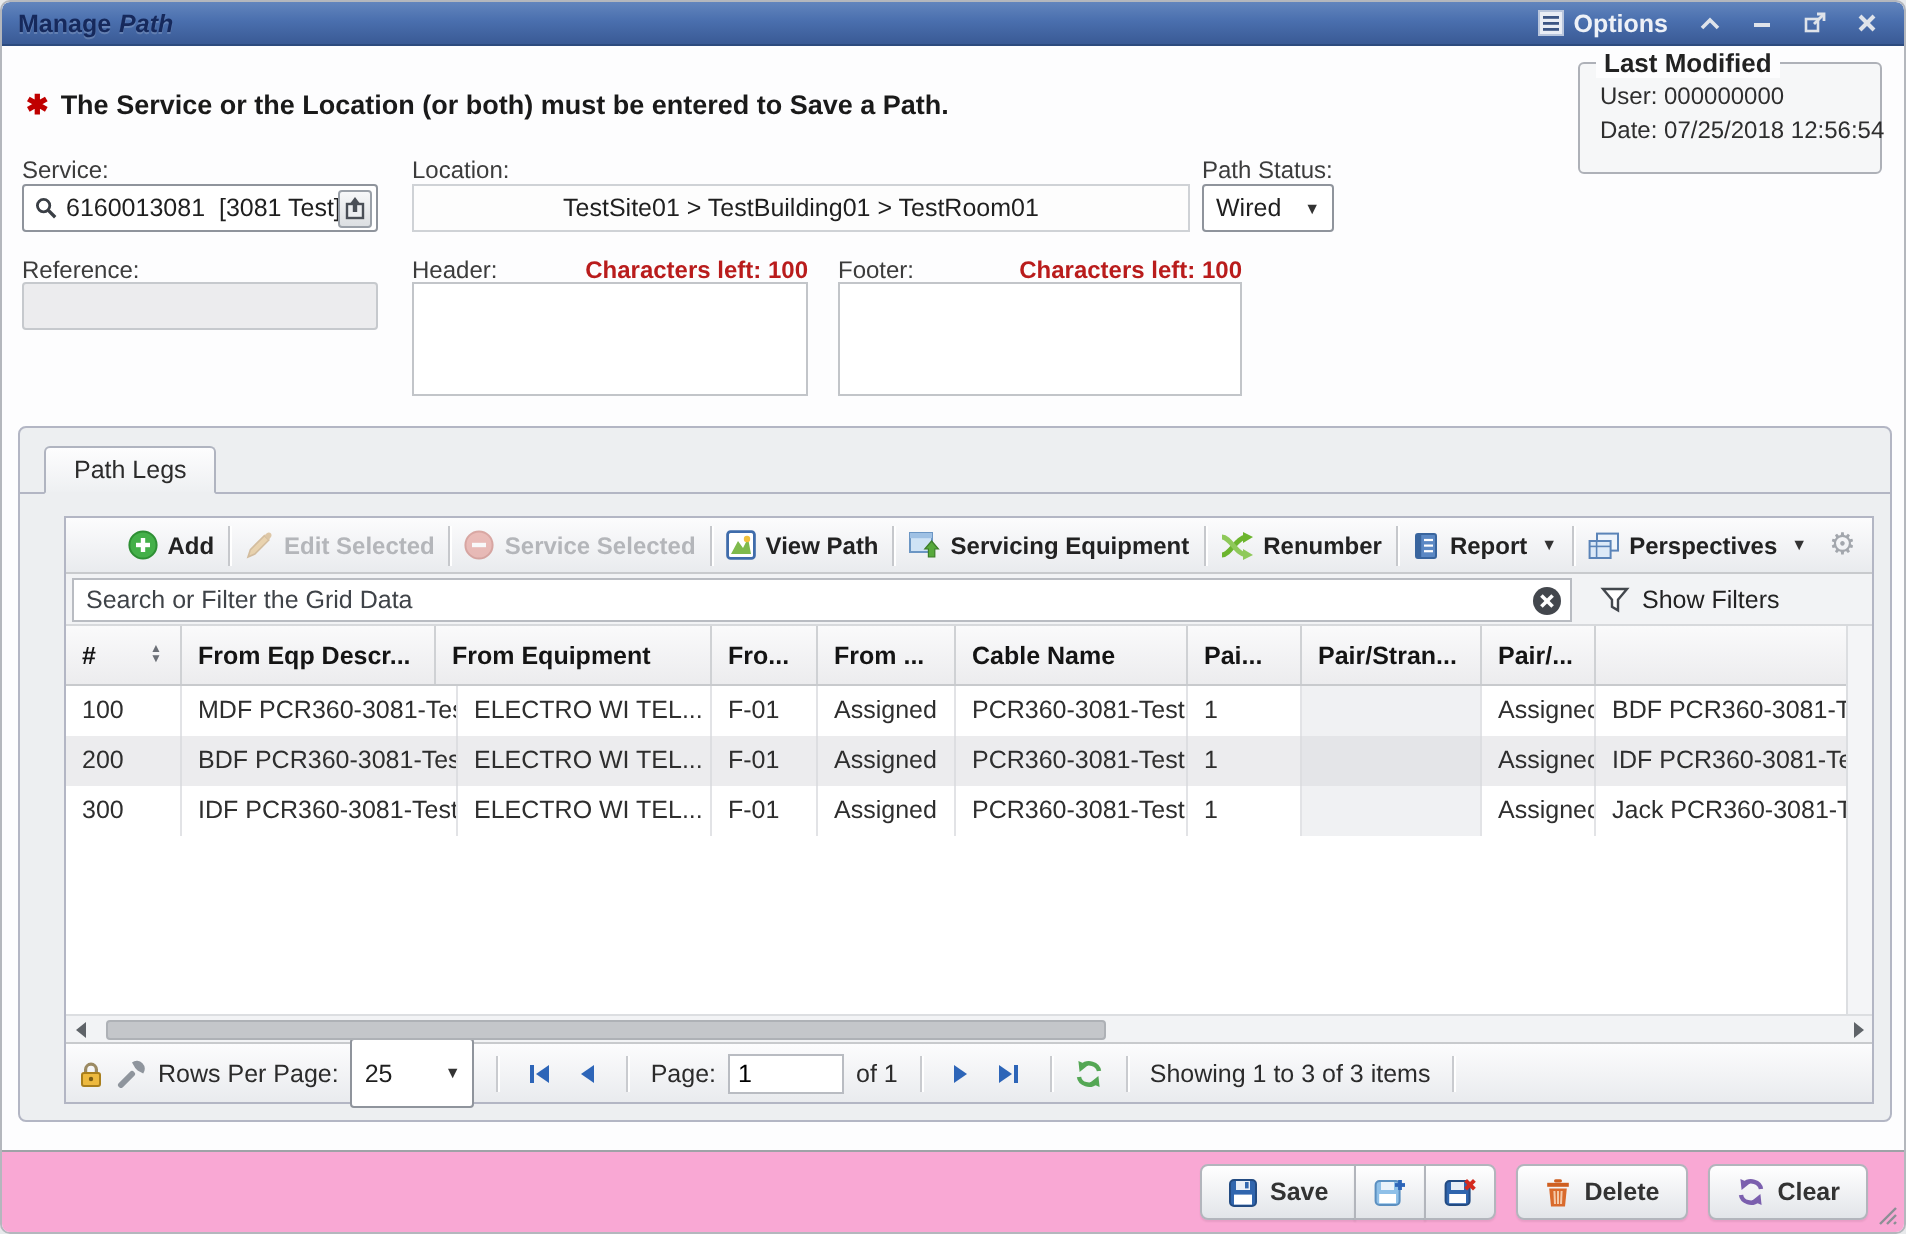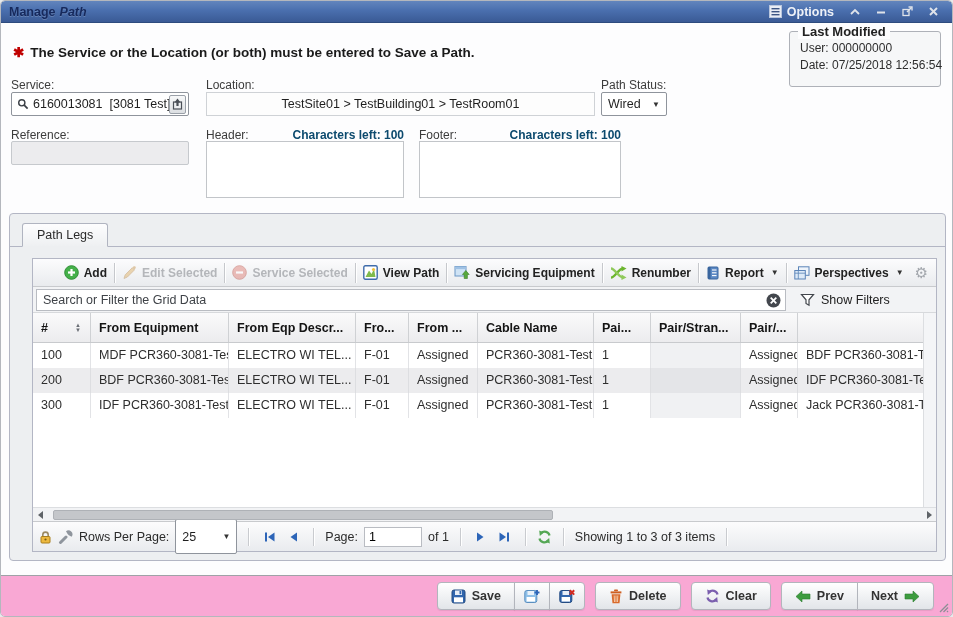--- a/index.html
+++ b/index.html
@@ -18,21 +18,21 @@
 
   
   .warning { position:absolute; left:12px; top:43px; font-size:13.5px; font-weight:bold; color:#1a1a1a; }
   .warn-mark { color:#c00000; margin-right:6px; }
 
   .lastmod { position:absolute; left:788px; top:30px; width:152px; height:56px; border:1px solid #aeb1b8; border-radius:3px; background:#f6f7f8; padding:8px 8px 0 10px; }
   .lastmod legend, .lm-legend { position:absolute; top:-8px; left:8px; background:#fdfdfe; padding:0 4px; font-weight:bold; font-size:13px; color:#222; }
   .lm-line { font-size:12px; color:#2e2e2e; line-height:17px; white-space:nowrap; }
 
   .fld-label { position:absolute; font-size:12px; color:#3c3c3c; }
-  .chars-left { position:absolute; font-size:12px; font-weight:bold; color:#0c4a6e; text-align:right; }
+  .chars-left { position:absolute; font-size:12px; font-weight:bold; color:#b91c1c; text-align:right; }
 
   .service-field { position:absolute; left:10px; top:91px; width:178px; height:24px; background:#fff; border:1px solid #8f949c; border-radius:2px; display:flex; align-items:center; padding:0 2px 0 5px; }
   .service-text { flex:1; font-size:12.5px; color:#1f1f1f; white-space:pre; overflow:hidden; margin-left:4px; }
   .service-btn { width:17px; height:19px; border:1px solid #9aa0a8; border-radius:2px; background:linear-gradient(#f7f8f9,#dcdfe2); display:flex; align-items:center; justify-content:center; }
 
   .location-box { position:absolute; left:205px; top:91px; width:389px; height:24px; background:#fdfdfd; border:1px solid #cfd2d6; display:flex; align-items:center; justify-content:center; font-size:12.5px; color:#1f1f1f; }
 
   .select-box { position:absolute; background:#fff; border:1px solid #8f949c; border-radius:2px; display:flex; align-items:center; padding:0 6px; font-size:12.5px; color:#1f1f1f; }
   .select-caret { margin-left:auto; font-size:8px; color:#333; }
 
@@ -335,22 +335,22 @@
       <div class="gridbody">
         <div class="grid-inner">
           <div class="g-hrow">
             <div class="g-hcell c0">
               <span>#</span>
               <span class="sort-arrows">
                   <span>▲</span>
                   <span>▼</span>
                 </span>
             </div>
+            <div class="g-hcell c2">From Eqp Descr...</div>
             <div class="g-hcell c1">From Equipment</div>
-            <div class="g-hcell c2">From Eqp Descr...</div>
             <div class="g-hcell c3">Fro...</div>
             <div class="g-hcell c4">From ...</div>
             <div class="g-hcell c5">Cable Name</div>
             <div class="g-hcell c6">Pai...</div>
             <div class="g-hcell c7">Pair/Stran...</div>
             <div class="g-hcell c8">Pair/...</div>
           </div>
 
           <div class="g-row">
             <div class="g-cell c0">100</div>
@@ -520,38 +520,20 @@
       <span>
           <svg width="15" height="14" viewBox="0 0 15 14">
             <path d="M12.5,5.5 A5,4.5 0 0 0 4,3" fill="none" stroke="#7b5fae" stroke-width="2.2"></path>
             <polygon points="2.2,0.5 7,2.6 2.8,6" fill="#7b5fae"></polygon>
             <path d="M2.5,8.5 A5,4.5 0 0 0 11,11" fill="none" stroke="#7b5fae" stroke-width="2.2"></path>
             <polygon points="12.8,13.5 8,11.4 12.2,8" fill="#7b5fae"></polygon>
           </svg>
         </span>
       <span>Clear</span>
     </div>
-    <div class="btn-group">
-      <div class="btn">
-        <span>
-            <svg width="16" height="13" viewBox="0 0 16 13">
-              <polygon points="15,4 7,4 7,1 1,6.5 7,12 7,9 15,9" fill="#3d9c3f" stroke="#2e7c30" stroke-width="0.6"></polygon>
-            </svg>
-          </span>
-        <span>Prev</span>
-      </div>
-      <div class="btn">
-        <span>Next</span>
-        <span>
-            <svg width="16" height="13" viewBox="0 0 16 13">
-              <polygon points="1,4 9,4 9,1 15,6.5 9,12 9,9 1,9" fill="#3d9c3f" stroke="#2e7c30" stroke-width="0.6"></polygon>
-            </svg>
-          </span>
-      </div>
-    </div>
   </div>
 
   <span class="resize-grip">
       <svg width="11" height="11" viewBox="0 0 11 11">
         <line x1="10" y1="2" x2="2" y2="10" stroke="#8b8f95" stroke-width="1.2"></line>
         <line x1="10" y1="5.5" x2="5.5" y2="10" stroke="#8b8f95" stroke-width="1.2"></line>
         <line x1="10" y1="9" x2="9" y2="10" stroke="#8b8f95" stroke-width="1.2"></line>
       </svg>
     </span>
 

